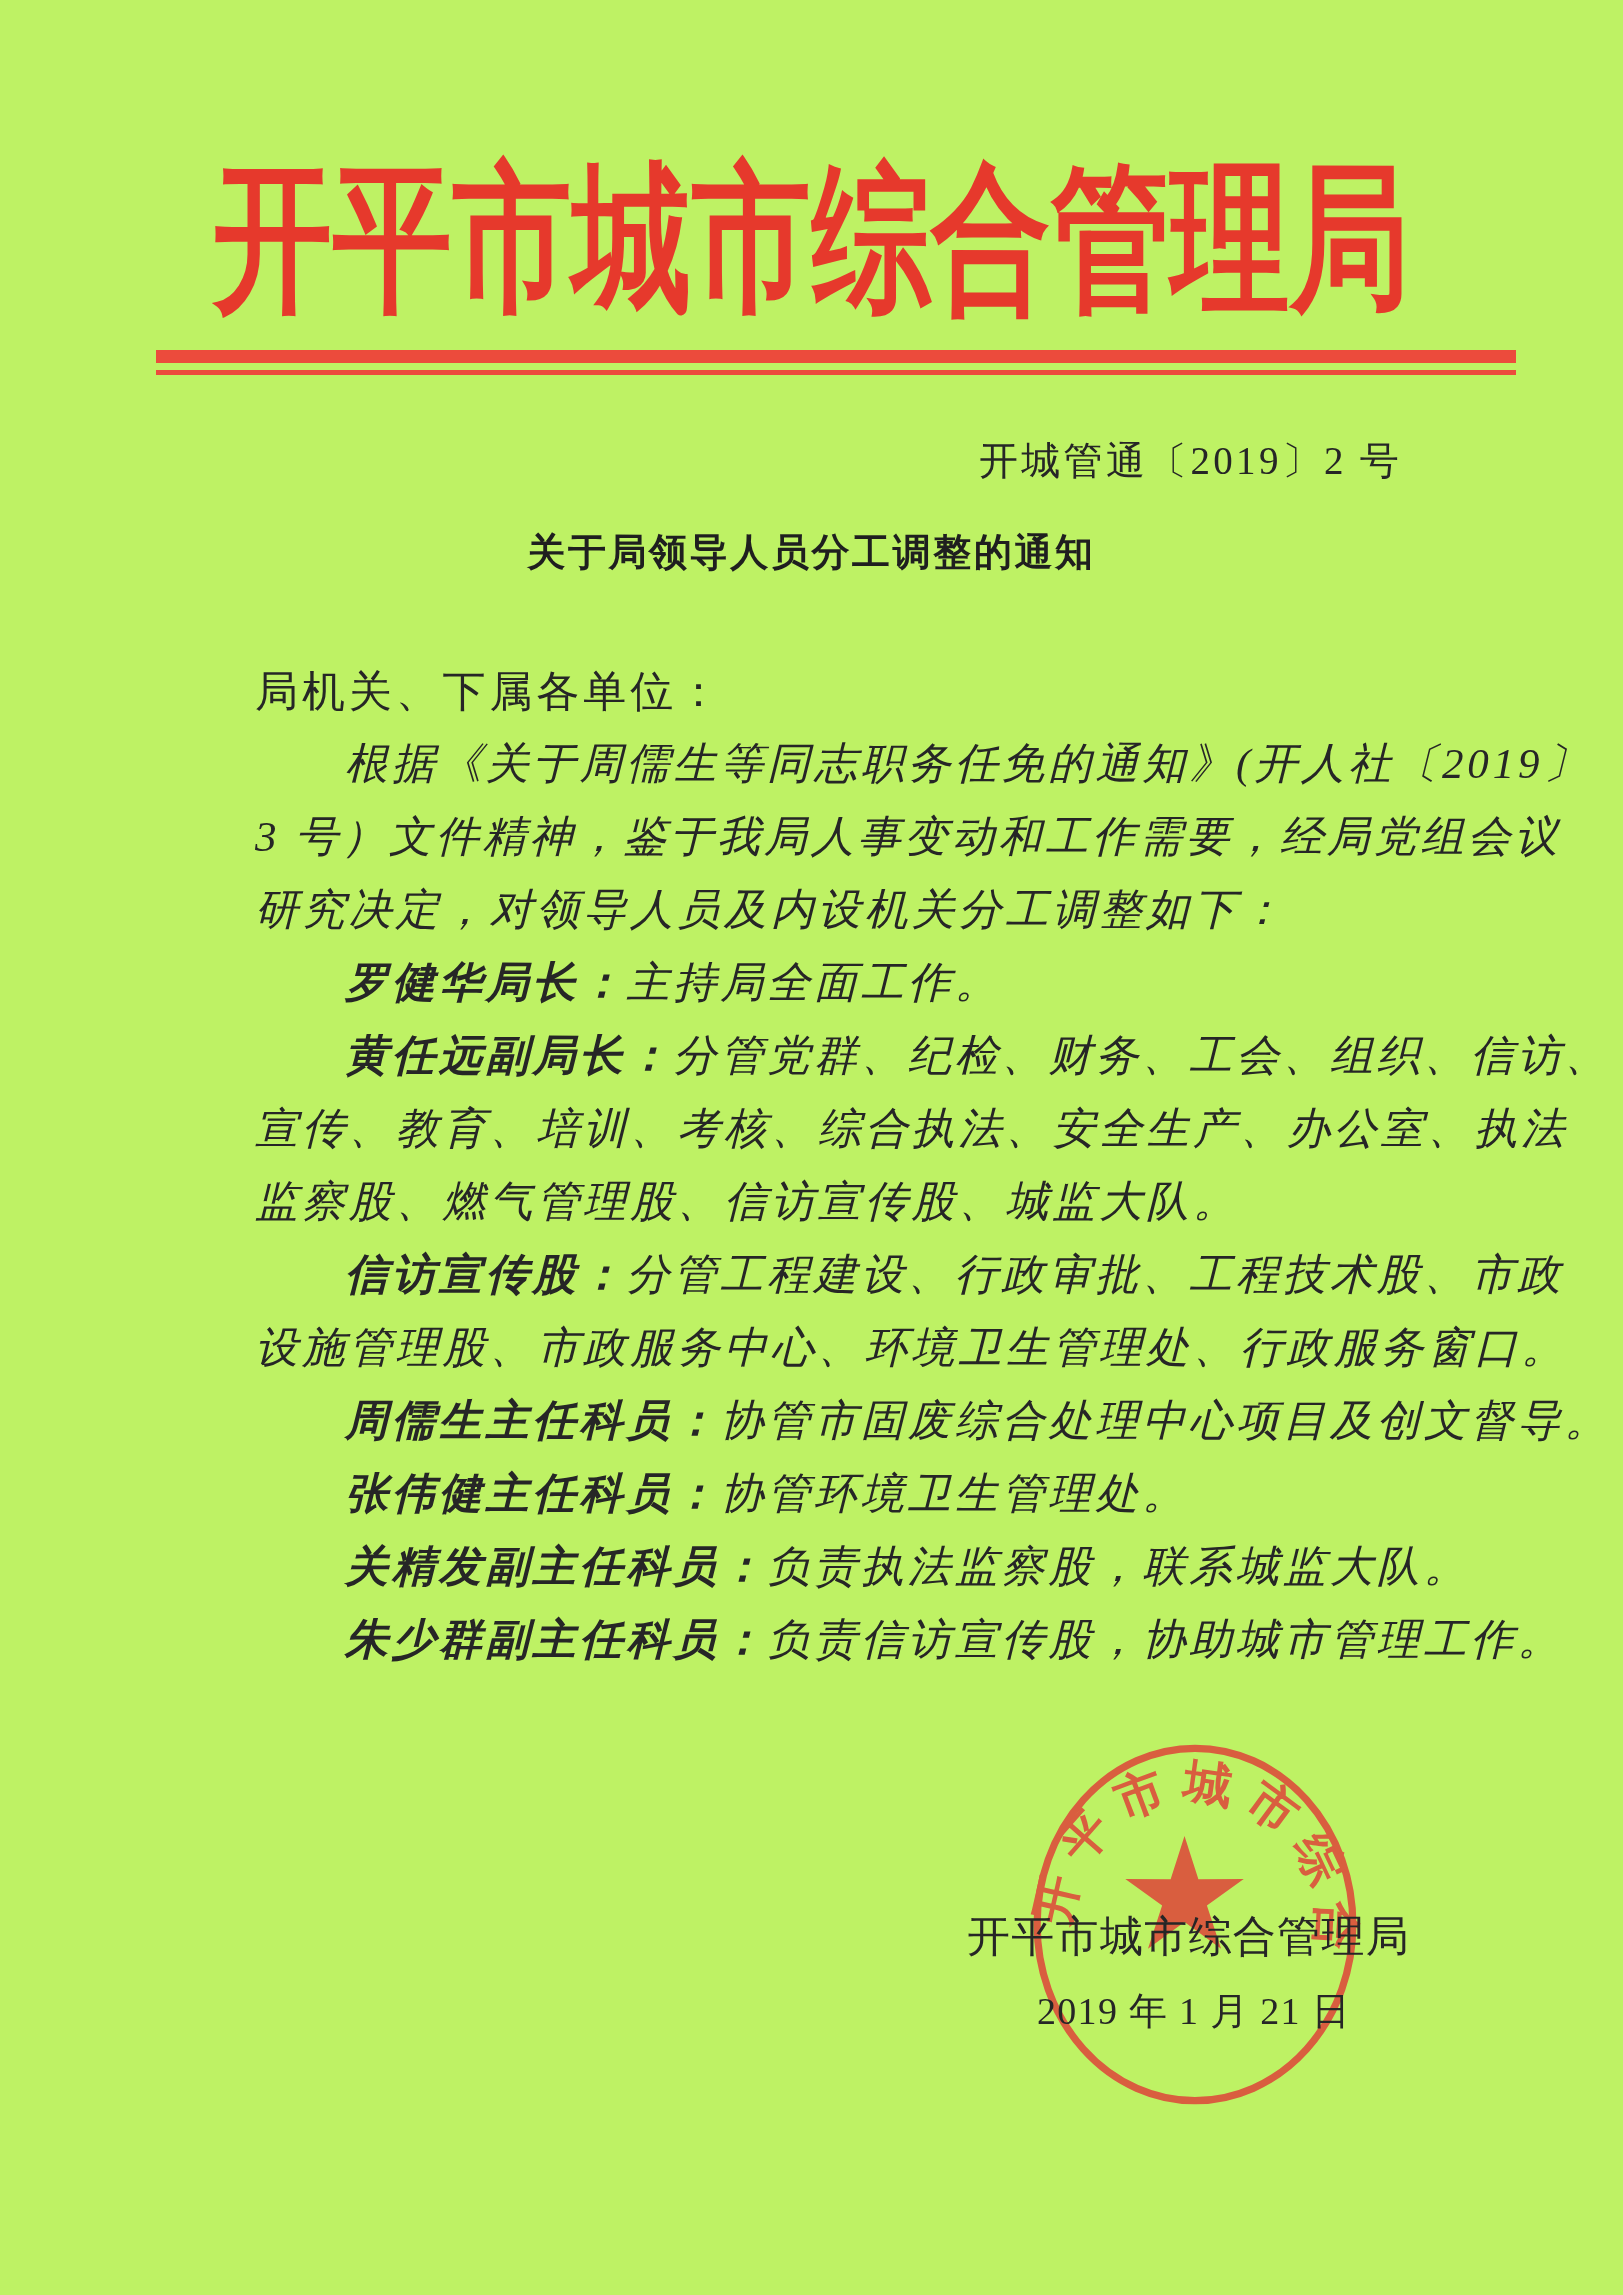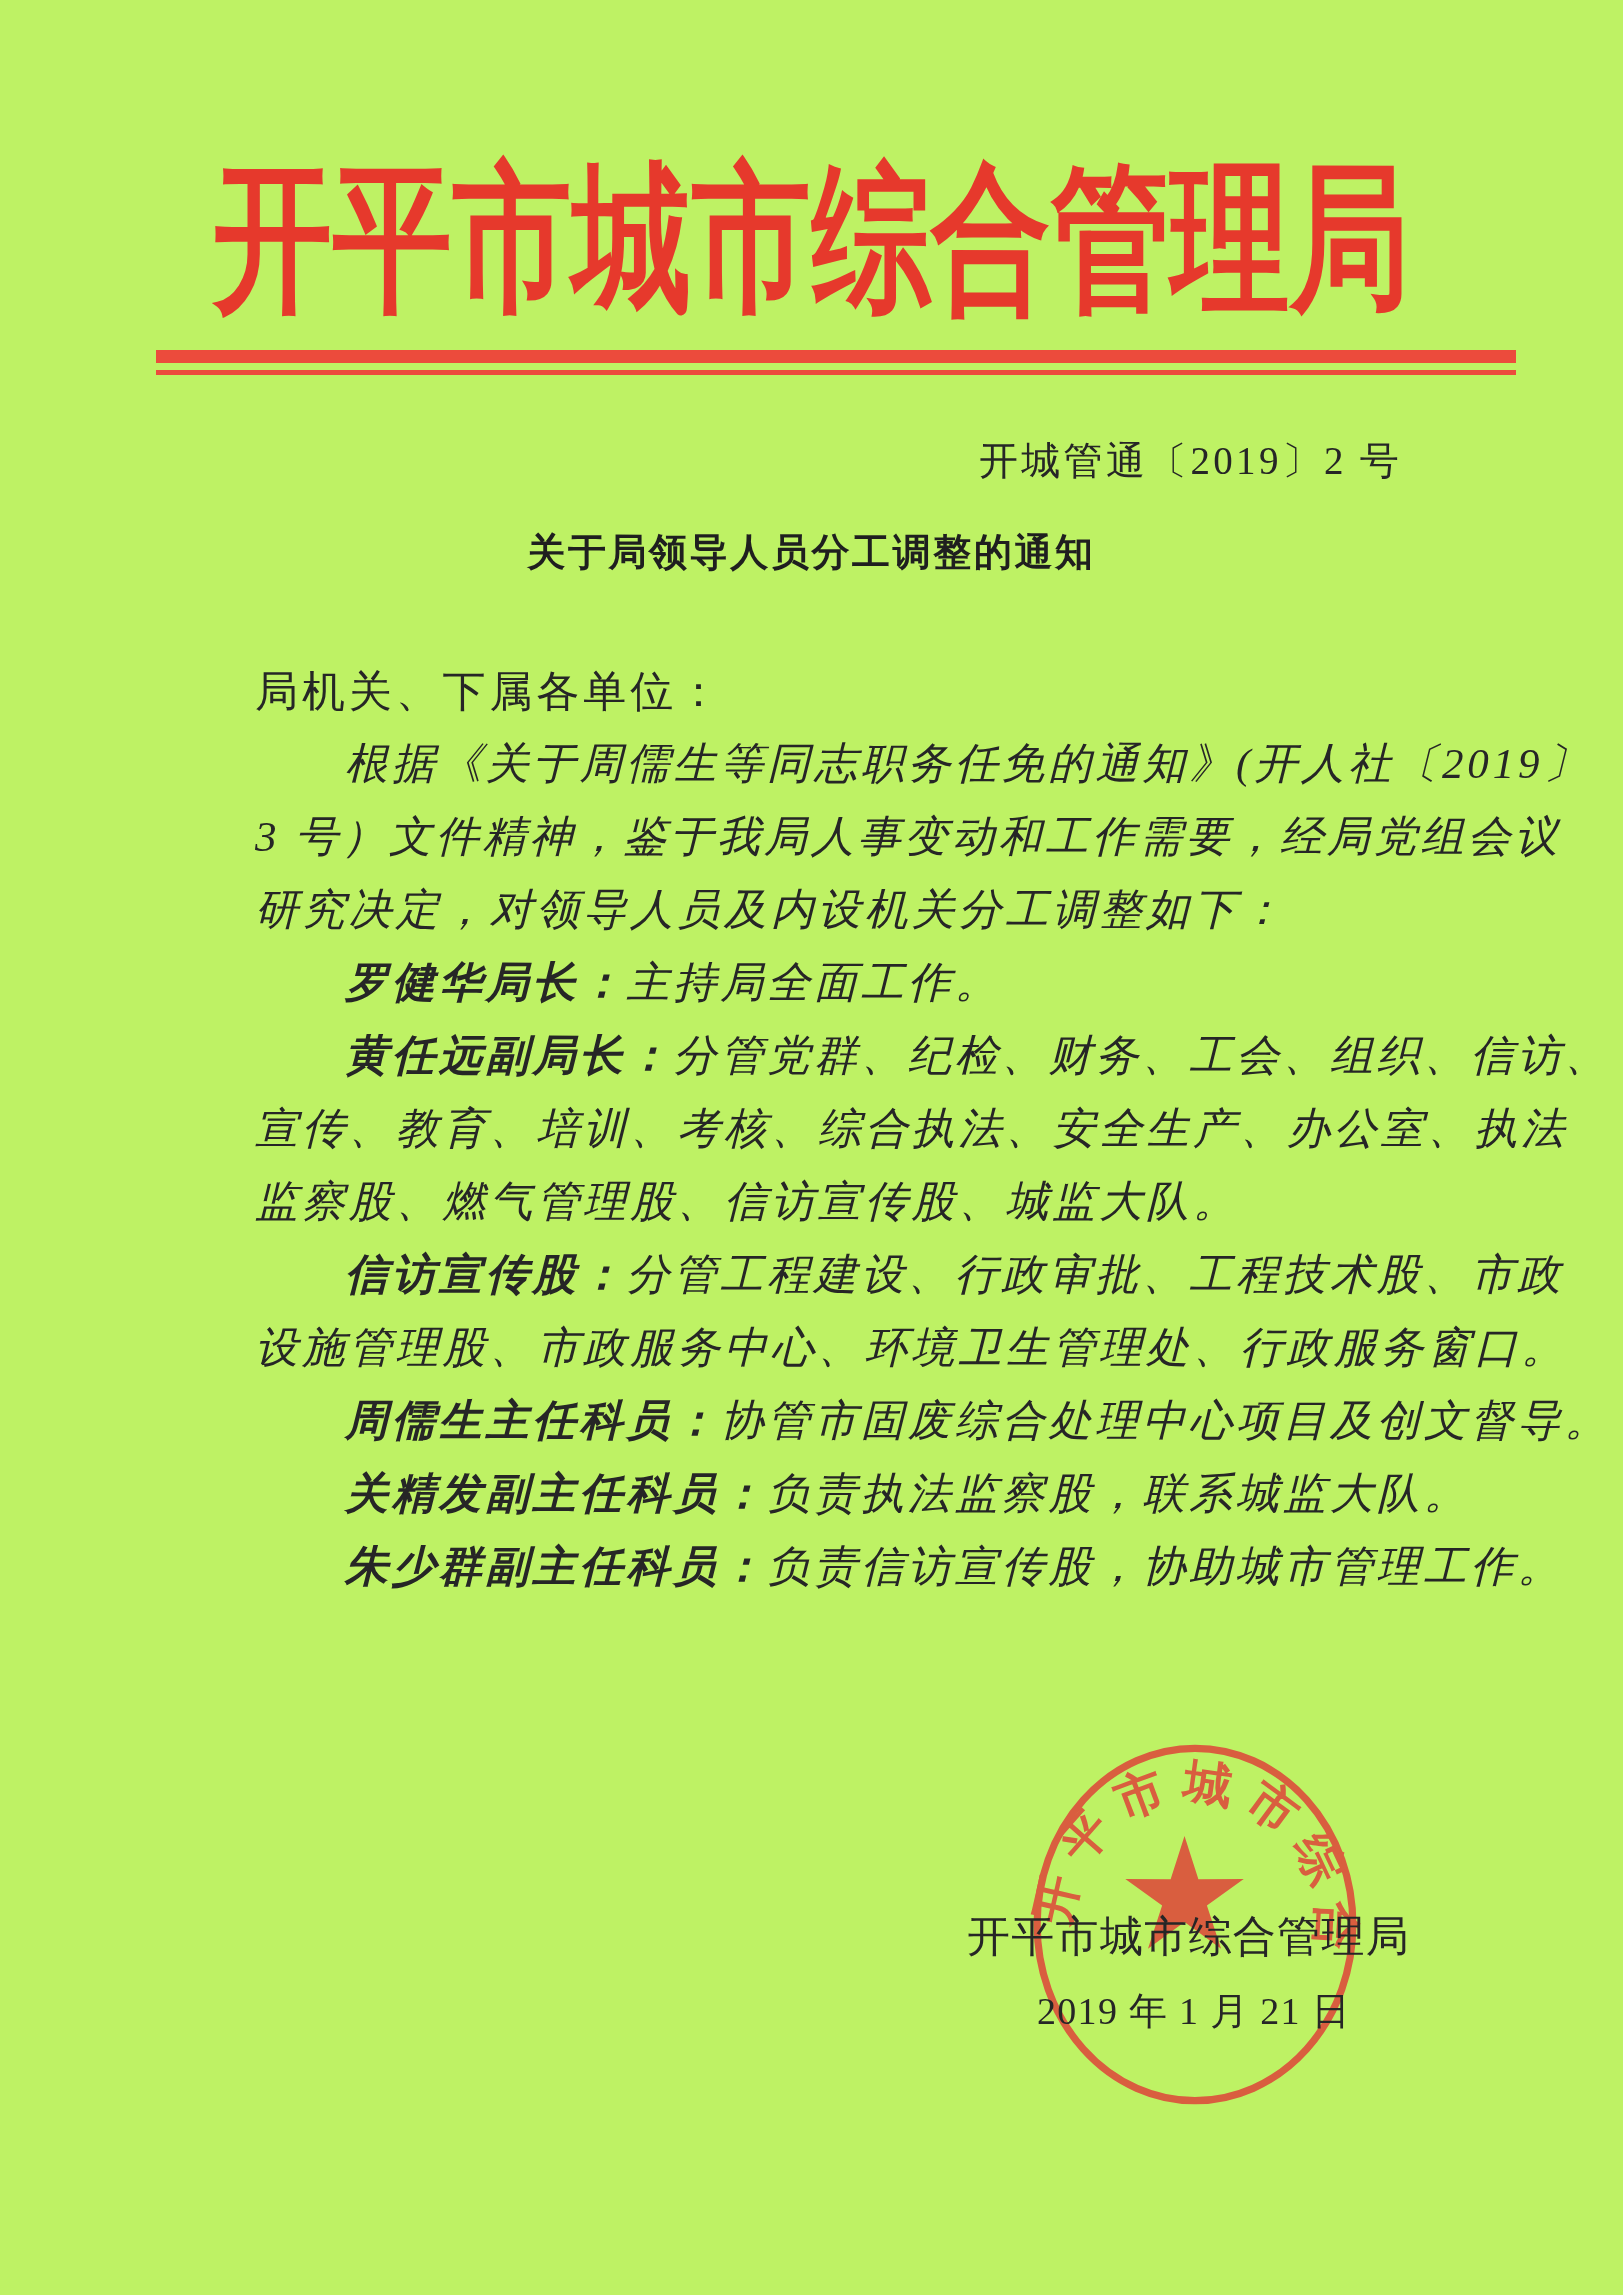--- a/index.html
+++ b/index.html
@@ -73,20 +73,21 @@
       <div class="body-line indent"><span>根据《关于周儒生等同志职务任免的通知》(开人社〔2019〕</span></div>
       <div class="body-line"><span>3 号）文件精神，鉴于我局人事变动和工作需要，经局党组会议</span></div>
       <div class="body-line"><span>研究决定，对领导人员及内设机关分工调整如下：</span></div>
       <div class="body-line indent"><span class="lead">罗健华局长：</span><span>主持局全面工作。</span></div>
       <div class="body-line indent"><span class="lead">黄任远副局长：</span><span>分管党群、纪检、财务、工会、组织、信访、</span></div>
       <div class="body-line"><span>宣传、教育、培训、考核、综合执法、安全生产、办公室、执法</span></div>
       <div class="body-line"><span>监察股、燃气管理股、信访宣传股、城监大队。</span></div>
       <div class="body-line indent"><span class="lead">信访宣传股：</span><span>分管工程建设、行政审批、工程技术股、市政</span></div>
       <div class="body-line"><span>设施管理股、市政服务中心、环境卫生管理处、行政服务窗口。</span></div>
       <div class="body-line indent"><span class="lead">周儒生主任科员：</span><span>协管市固废综合处理中心项目及创文督导。</span></div>
+      <div class="body-line indent"><span class="lead">张伟健主任科员：</span><span>协管环境卫生管理处。</span></div>
       <div class="body-line indent"><span class="lead">关精发副主任科员：</span><span>负责执法监察股，联系城监大队。</span></div>
       <div class="body-line indent"><span class="lead">朱少群副主任科员：</span><span>负责信访宣传股，协助城市管理工作。</span></div>
     </div>
 
   <div class="sig-agency">开平市城市综合管理局</div>
   <div class="sig-date">2019 年 1 月 21 日</div>
 
   <svg class="seal" viewBox="0 0 516 560" xmlns="http://www.w3.org/2000/svg">
     <ellipse cx="258" cy="280" rx="241" ry="269" fill="none" stroke="#dd4a3a" stroke-width="11"></ellipse>
     <polygon fill="#dd4a3a" points="242,145 263.2,210.9 332.4,210.6 276.2,251.1 297.8,316.9 242,276 186.2,316.9 207.8,251.1 151.6,210.6 220.8,210.9"></polygon>

